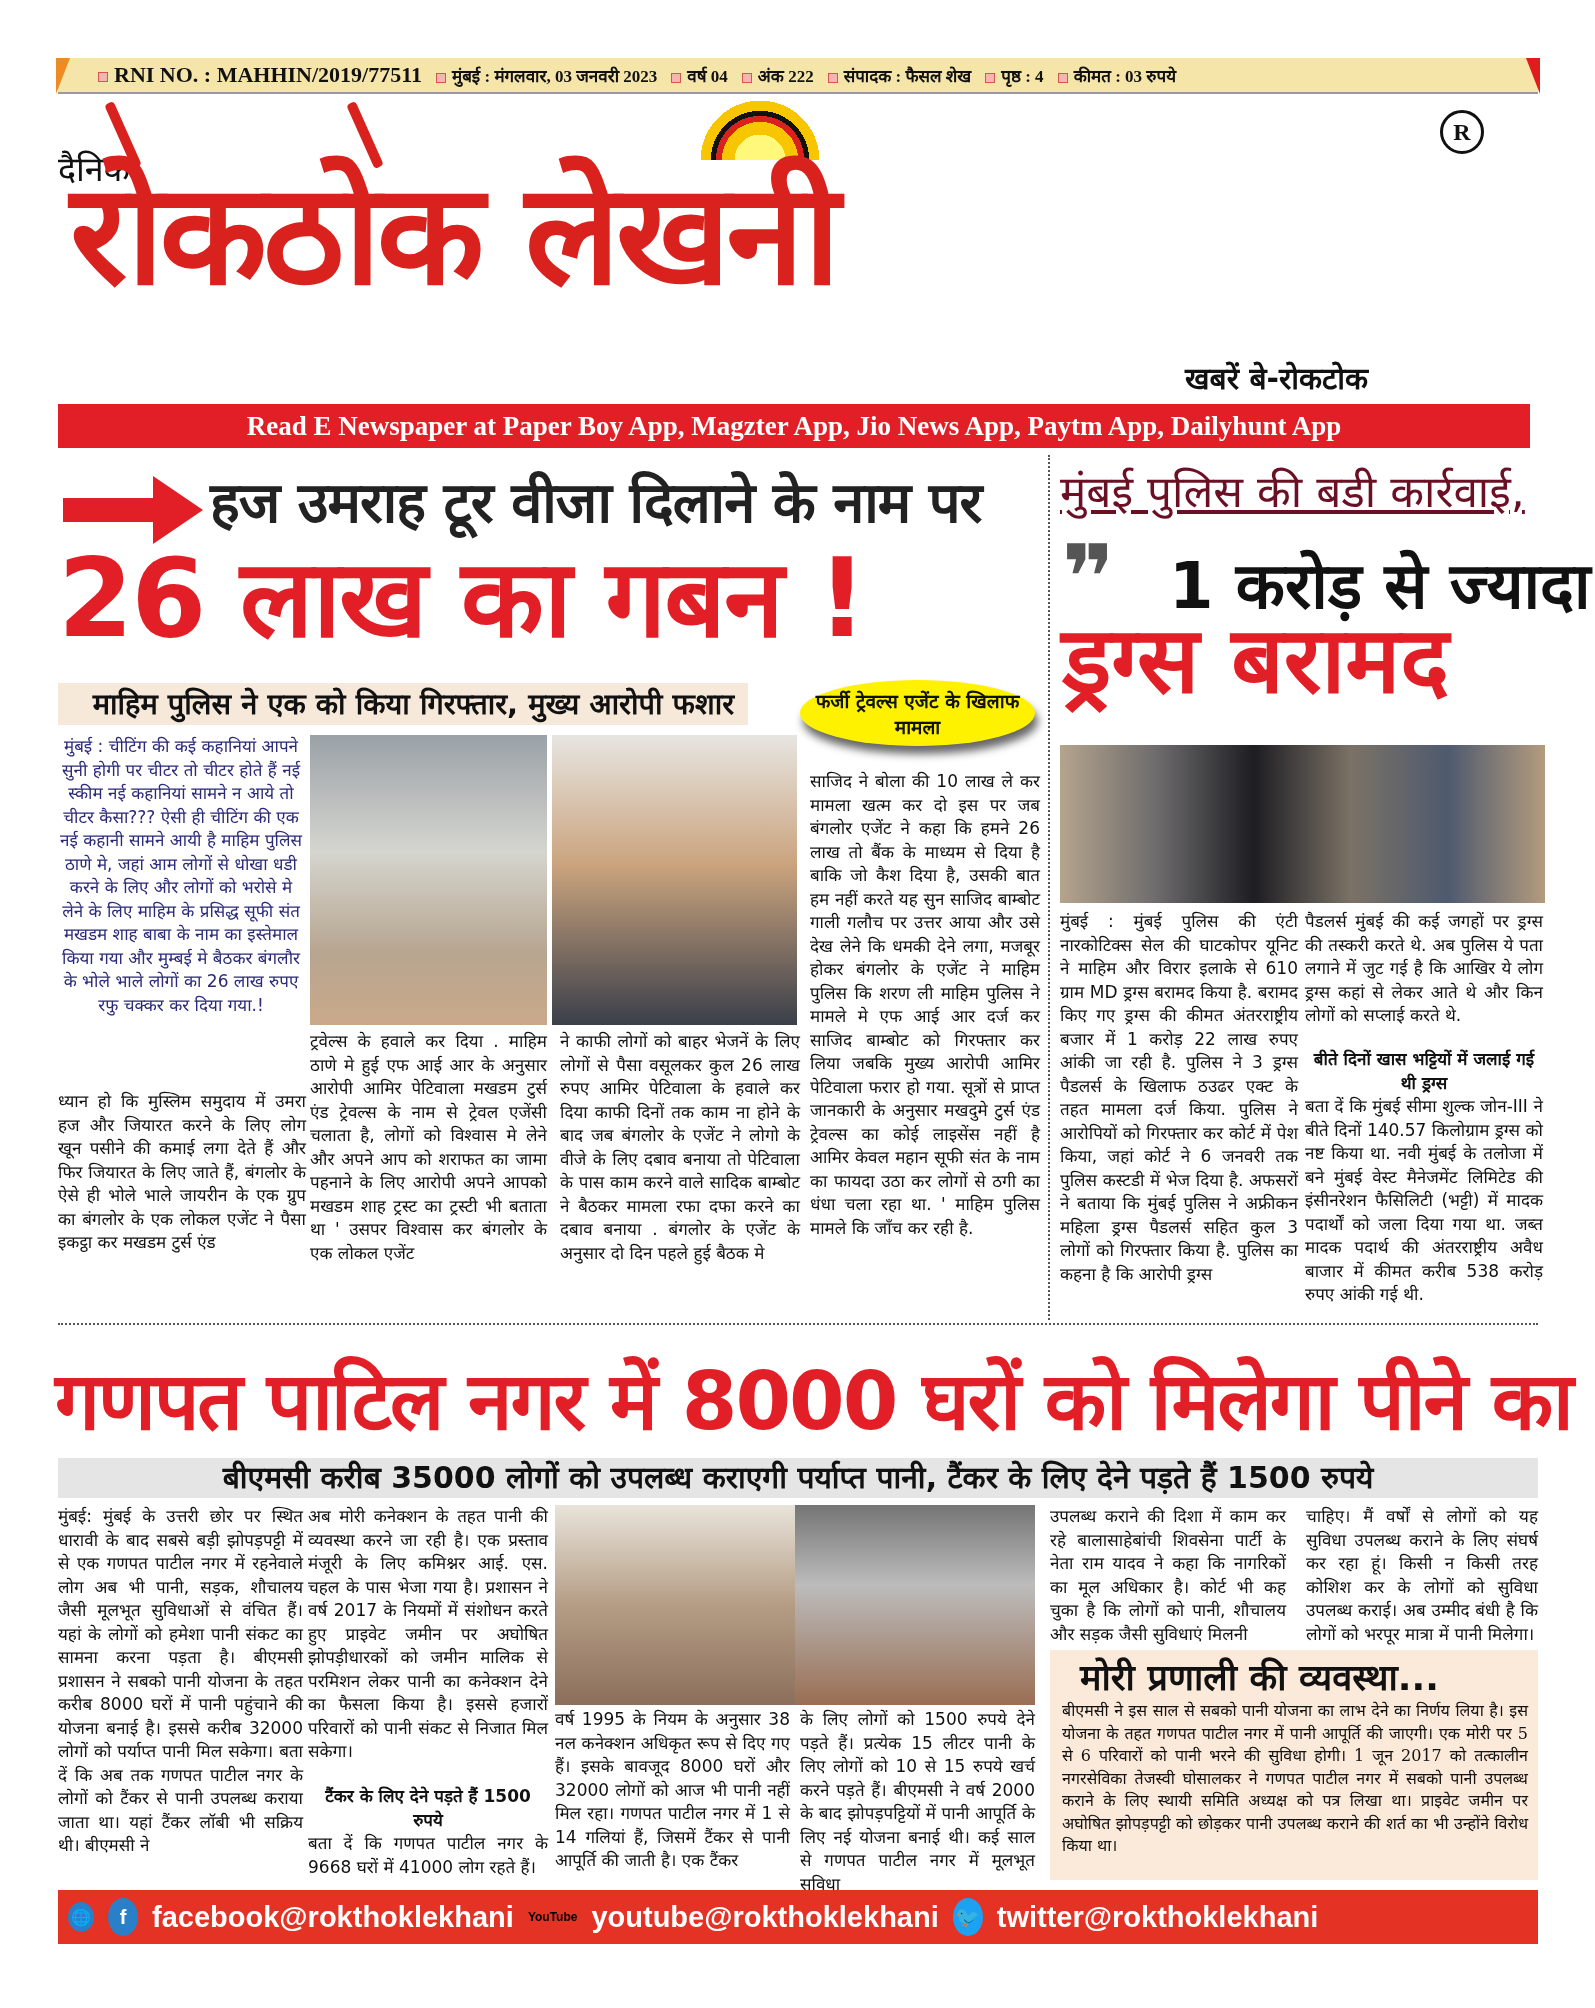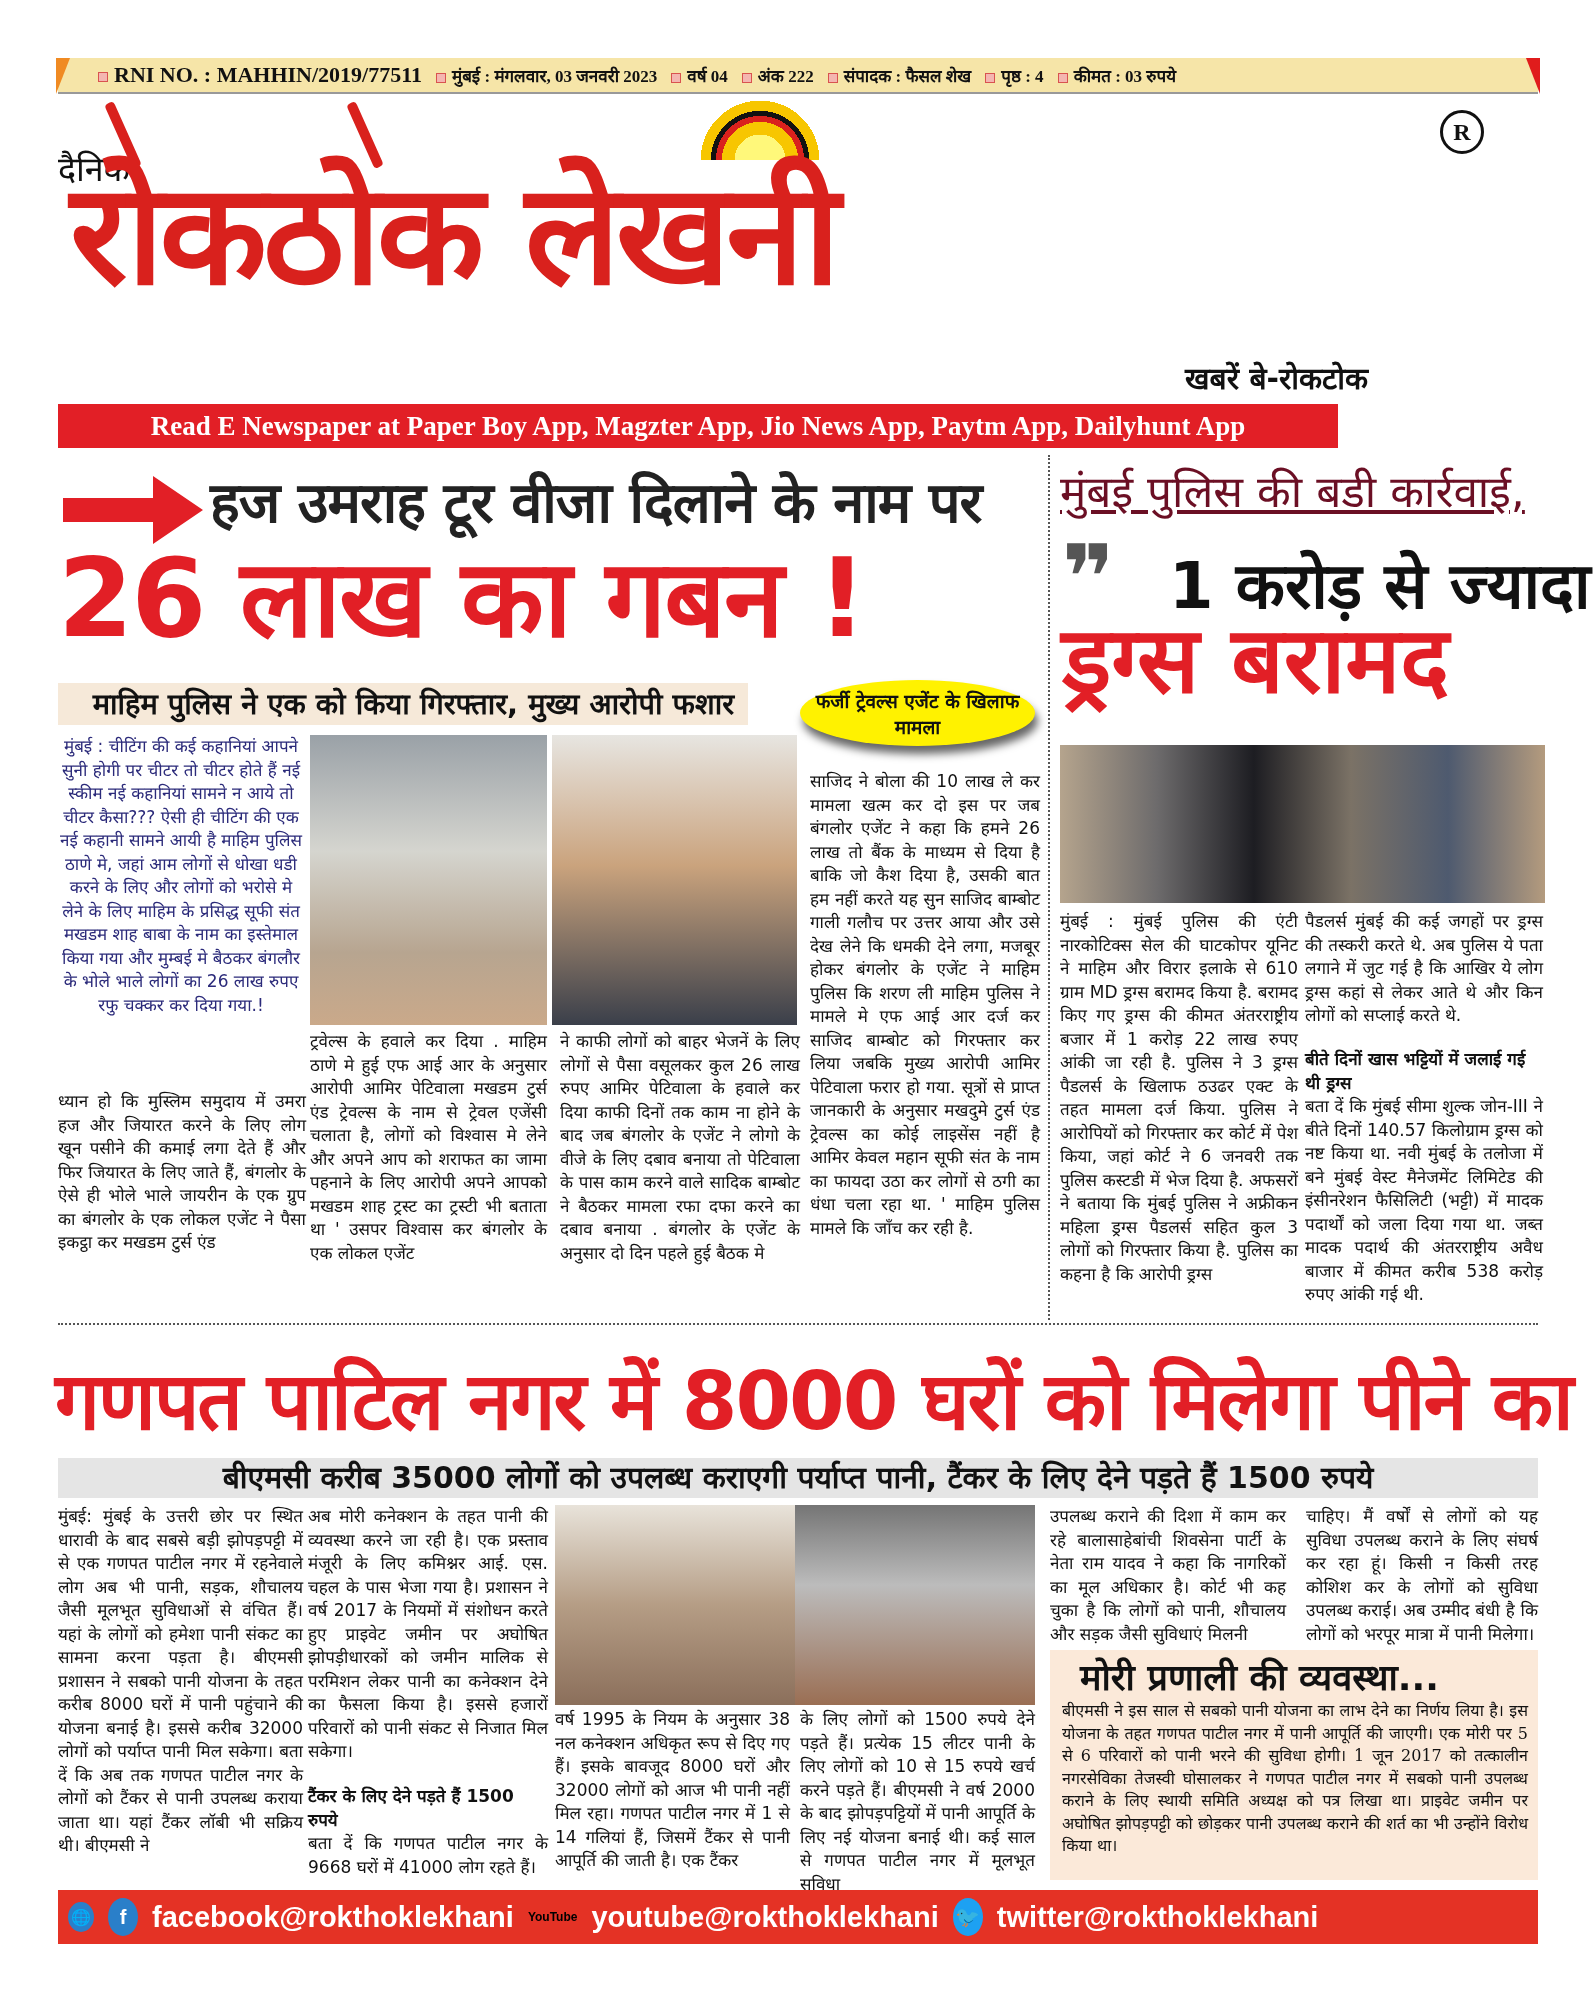--- a/index.html
+++ b/index.html
@@ -9,21 +9,21 @@
 .topbar .corner-l{position:absolute;left:-2px;top:0;width:0;height:0;border-top:36px solid #f08a22;border-right:14px solid transparent}
 .topbar .corner-r{position:absolute;right:-2px;top:0;width:0;height:0;border-top:36px solid #e01c1c;border-left:14px solid transparent}
 .topbar .sq{display:inline-block;width:10px;height:10px;background:#f4b6b0;border:1px solid #d9534f;margin-right:6px;vertical-align:middle}
 .topbar .rni{font-size:22px}
 .daink{left:58px;top:145px;font-size:34px;color:#111;font-family:Liberation Mono, monospace}
 .masthead{left:70px;top:165px;font-size:140px;font-weight:bold;color:#d9211d;letter-spacing:-4px;font-family:"DejaVu Sans",sans-serif;line-height:1}
 .pen{position:absolute;width:10px;height:70px;background:#d9211d;transform:rotate(-24deg);border-radius:4px}
 .sun{left:700px;top:100px;width:120px;height:60px;border-radius:120px 120px 0 0;background:radial-gradient(circle at 50% 100%,#fff87a 0 30%,#f7c600 30% 45%,#d9211d 45% 52%,#111 52% 58%,#f7c600 58% 70%,transparent 70%)}
 .reg{left:1440px;top:110px;width:44px;height:44px;border:3px solid #111;border-radius:50%;text-align:center;line-height:38px;font-weight:bold;font-size:24px;font-family:"Liberation Serif",serif}
 .tagline{left:1185px;top:357px;font-size:30px;font-weight:bold}
-.redbar{left:58px;top:404px;width:1280px;height:44px;background:#e21f26;color:#fff;text-align:center;font-family:"Liberation Serif",serif;font-weight:bold;font-size:27px;line-height:44px}
+.redbar{left:58px;top:404px;width:1472px;height:44px;background:#e21f26;color:#fff;text-align:center;font-family:"Liberation Serif",serif;font-weight:bold;font-size:27px;line-height:44px}
 .arrow{left:58px;top:468px;width:150px;height:80px}
 .h1a{left:210px;top:462px;font-size:56px;font-weight:bold;color:#222;white-space:nowrap;letter-spacing:-1px}
 .h1b{left:58px;top:545px;font-size:108px;font-weight:bold;color:#e21f26;white-space:nowrap;letter-spacing:-2px;line-height:1}
 .sub1{left:58px;top:683px;width:690px;height:42px;background:#f6e9d9;font-size:29px;font-weight:bold;color:#111;text-align:right;padding-right:14px;line-height:42px;white-space:nowrap}
 .badge{left:800px;top:680px;width:235px;height:66px;background:#fff200;border-radius:50%;box-shadow:3px 8px 8px #666;font-size:19px;font-weight:bold;text-align:center;line-height:26px;padding-top:8px}
 .col{font-size:17px;line-height:23.5px;text-align:justify;color:#111}
 .lead{color:#2b2a7a;text-align:center}
 .photo1{left:310px;top:735px;width:237px;height:290px;background:linear-gradient(180deg,#9aa1a7 0%,#d5d5cf 40%,#b7a590 75%,#caa98a 100%)}
 .photo2{left:552px;top:735px;width:245px;height:290px;background:linear-gradient(180deg,#e7e5e1 0%,#caa37d 45%,#3a3f4a 100%)}
 .vdot{border-left:2px dotted #555}
@@ -36,21 +36,21 @@
 .big2{left:55px;top:1362px;font-size:80px;color:#e21f26;font-weight:bold;white-space:nowrap;letter-spacing:-2px;line-height:1}
 .sub2{left:58px;top:1458px;width:1480px;height:40px;background:#e5e5e5;font-size:30px;font-weight:bold;text-align:center;line-height:40px;white-space:nowrap}
 .photo4{left:555px;top:1505px;width:240px;height:200px;background:linear-gradient(180deg,#e8e3da,#b59d85 50%,#8b6f5b)}
 .photo5{left:795px;top:1505px;width:240px;height:200px;background:linear-gradient(180deg,#757575,#bcbcbc 40%,#9a6e53)}
 .box{left:1050px;top:1650px;width:488px;height:230px;background:#fbe9d9}
 .boxh{left:1080px;top:1652px;font-size:36px;font-weight:bold;white-space:nowrap}
 .boxt{left:1062px;top:1700px;width:466px;font-family:"DejaVu Serif",serif;font-size:16px;line-height:22.5px;text-align:justify}
 .footer{left:58px;top:1890px;width:1480px;height:54px;background:#e43225;display:flex;align-items:center;gap:14px;padding-left:10px;color:#fff;font-family:"Liberation Sans",sans-serif;font-weight:bold;font-size:29px;white-space:nowrap}
 .ficon{display:inline-flex;align-items:center;justify-content:center;width:30px;height:38px;border-radius:50%;background:#2a7fc9;color:#fff;font-size:20px}
 .yt{font-size:12px;color:#000000}
-.inter{font-weight:bold;text-align:left}
+.inter{font-weight:bold;text-align:center}
 </style>
 </head>
 <body>
 
 <div class="abs topbar">
   <span class="corner-l"></span>
   <span class="rni"><span class="sq"></span><span>RNI NO. : MAHHIN/2019/77511</span></span>
   <span><span class="sq"></span><span>मुंबई : मंगलवार, 03 जनवरी 2023</span></span>
   <span><span class="sq"></span><span>वर्ष 04</span></span>
   <span><span class="sq"></span><span>अंक 222</span></span>

